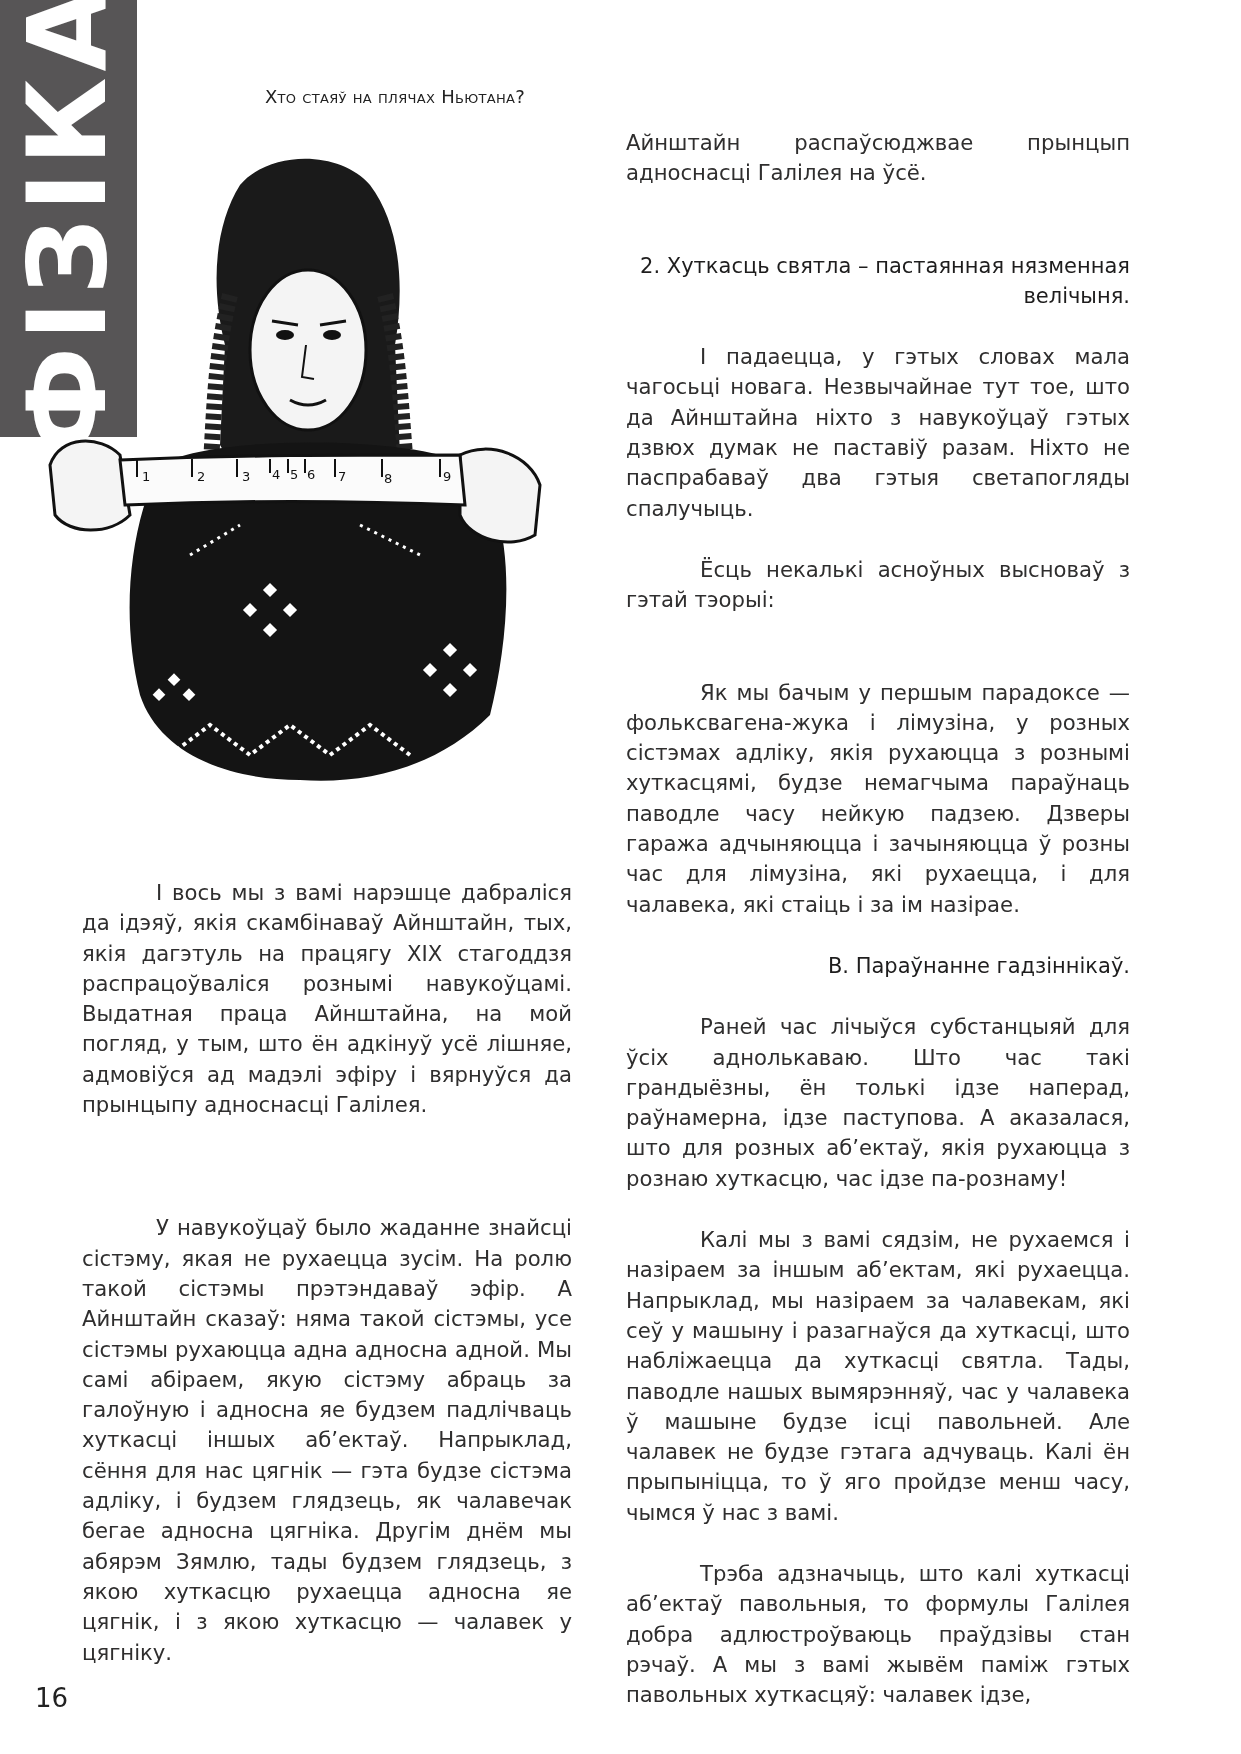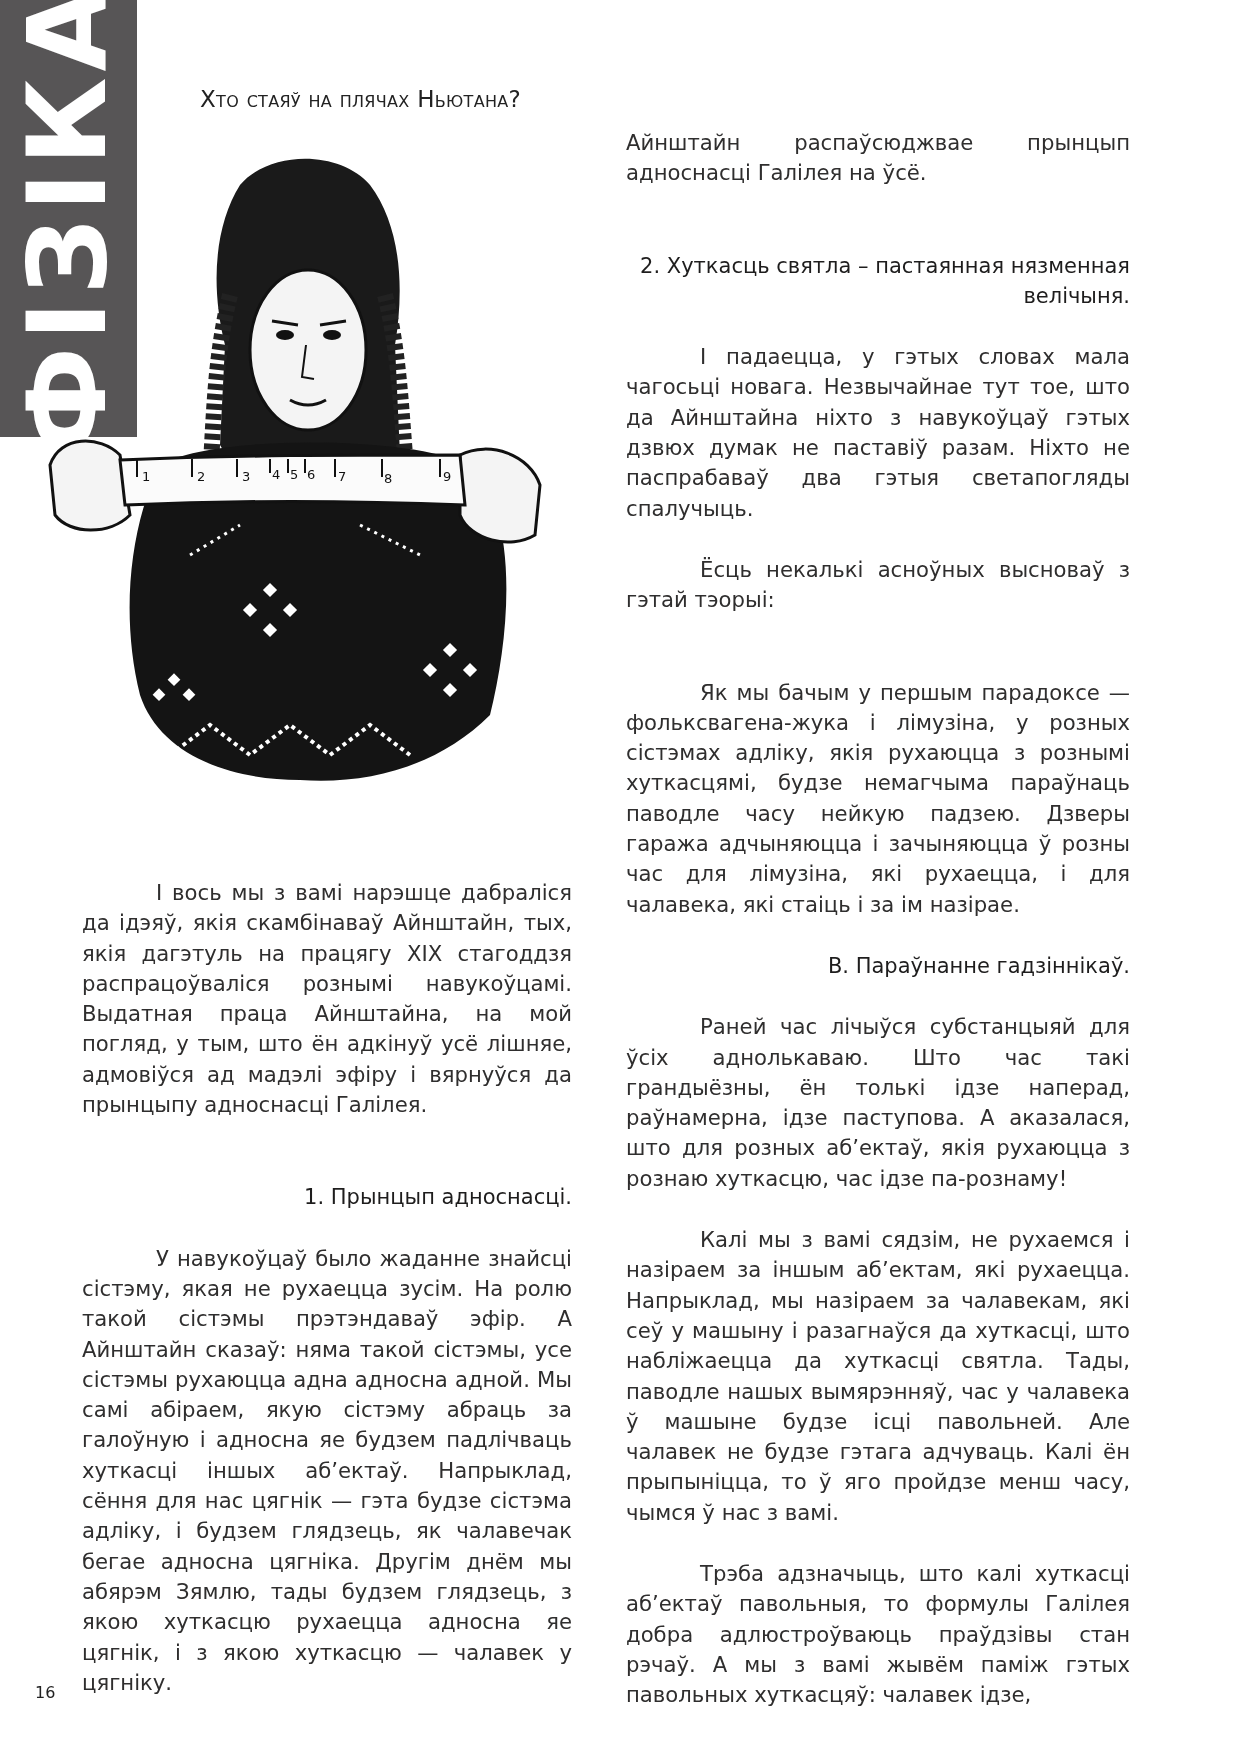--- a/index.html
+++ b/index.html
@@ -12,39 +12,39 @@
     background: #575556;
   }
   .side-band .label {
     position: absolute; left: 68px; top: 218px;
     transform: translate(-50%, -50%) rotate(-90deg);
     color: #ffffff; font-family: "DejaVu Sans", sans-serif; font-weight: bold;
     font-size: 108px; letter-spacing: 6px; white-space: nowrap; line-height: 1;
   }
   .title {
     position: absolute; left: 200px; top: 86px; width: 390px;
-    text-align: left; font-size: 23px; font-variant: small-caps; letter-spacing: 0.3px;
+    text-align: center; font-size: 18px; font-variant: small-caps; letter-spacing: 0.3px;
     color: #222;
   }
   .illustration {
     position: absolute; left: 40px; top: 155px; width: 520px; height: 680px;
   }
   .col {
     position: absolute; font-size: 21.2px; line-height: 30.3px; text-align: justify;
     color: #2f2e2e;
   }
   .col-left { left: 82px; top: 878px; width: 490px; }
   .col-right { left: 626px; top: 84px; width: 504px; margin-top: 44px; }
   .col p { margin: 0; }
   .indent { text-indent: 74px; }
   .heading { text-align: right; font-weight: 500; color: #1e1d1d; font-size: 21px; }
   .gap-lg { height: 62px; }
   .gap-md { height: 31px; }
   .page-num {
-    position: absolute; left: 35px; top: 1683px; font-size: 16px; color: #222;
+    position: absolute; left: 35px; top: 1683px; font-size: 26px; color: #222;
   }
 </style>
 </head>
 <body>
 
 <div class="side-band">
   <div class="label">ФІЗІКА</div>
 </div>
 
 <div class="title">Хто стаяў на плячах Ньютана?</div>
@@ -107,21 +107,20 @@
       <text x="298" y="326">7</text>
       <text x="344" y="328">8</text>
       <text x="403" y="326">9</text>
     </g>
   </svg>
 </div>
 
 <div class="col col-left">
   <p class="indent">І вось мы з вамі нарэшце дабраліся да ідэяў, якія скамбінаваў Айнштайн, тых, якія дагэтуль на працягу XIX стагоддзя распрацоўваліся рознымі навукоўцамі. Выдатная праца Айнштайна, на мой погляд, у тым, што ён адкінуў усё лішняе, адмовіўся ад мадэлі эфіру і вярнуўся да прынцыпу адноснасці Галілея.</p>
   <div class="gap-lg"></div>
-  <p class="heading">1. Прынцып адноснасці.</p>
   <div class="gap-md"></div>
   <p class="indent">У навукоўцаў было жаданне знайсці сістэму, якая не рухаецца зусім. На ролю такой сістэмы прэтэндаваў эфір. А Айнштайн сказаў: няма такой сістэмы, усе сістэмы рухаюцца адна адносна адной. Мы самі абіраем, якую сістэму абраць за галоўную і адносна яе будзем падліч­ваць хуткасці іншых аб’ектаў. Напрыклад, сёння для нас цягнік — гэта будзе сістэма адліку, і будзем глядзець, як чалавечак бегае адносна цягніка. Другім днём мы абярэм Зямлю, тады будзем глядзець, з якою хуткасцю рухаецца адносна яе цягнік, і з якою хуткасцю — чалавек у цягніку.</p>
 </div>
 
 <div class="col col-right">
   <p>Айнштайн распаўсюджвае прынцып адноснасці Галілея на ўсё.</p>
   <div class="gap-lg"></div>
   <p class="heading">2. Хуткасць святла – пастаянная нязменная велічыня.</p>
   <div class="gap-md"></div>
   <p class="indent">І падаецца, у гэтых словах мала чагосьці новага. Незвычайнае тут тое, што да Айнштайна ніхто з навукоўцаў гэтых дзвюх думак не паставіў разам. Ніхто не паспрабаваў два гэтыя светапогляды спалучыць.</p>

